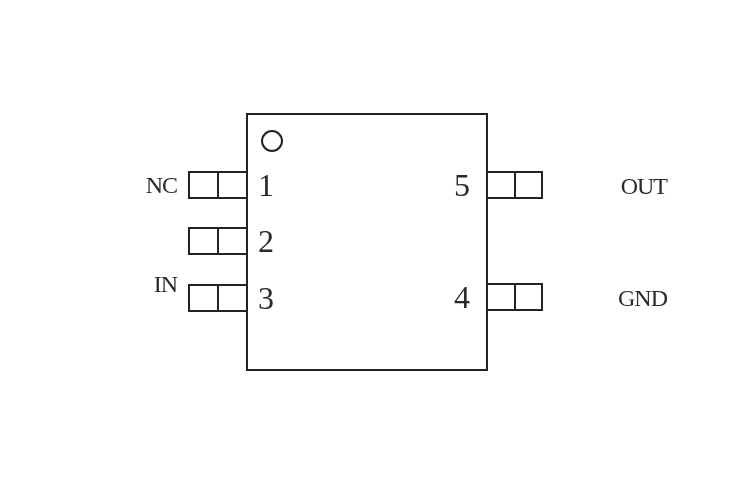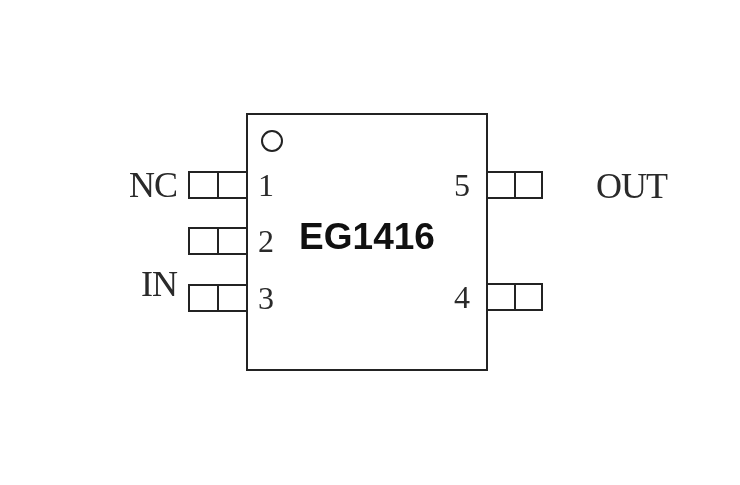--- a/index.html
+++ b/index.html
@@ -34,35 +34,34 @@
     .pin.l { left: 188px; width: 60px; }
     .pin.r { left: 486px; width: 57px; }
     .num {
       position: absolute; width: 34px; height: 32px; line-height: 32px;
       text-align: center; font-size: 32px; color: #2a2a2a;
     }
     .num.l { left: 249px; }
     .num.r { left: 445px; }
     .lbl {
       position: absolute; height: 30px; line-height: 30px;
-      font-size: 36px; letter-spacing: -1px; color: #2a2a2a;
+      font-size: 24px; letter-spacing: -1px; color: #2a2a2a;
     }
     .lbl.l { left: 72px; width: 105px; text-align: right; }
     .lbl.r { left: 547px; width: 120px; text-align: right; }
   </style>
 </head>
 <body>
 
 <div class="canvas">
 
   <div class="ic-body"></div>
 
   <div class="pin1-dot"></div>
 
-  <div class="part-number">EG1416</div>
 
   <div class="pin l" style="top:171px">
     <div class="divider"></div>
   </div>
   <div class="pin l" style="top:227px">
     <div class="divider"></div>
   </div>
   <div class="pin l" style="top:284px">
     <div class="divider"></div>
   </div>
@@ -76,14 +75,15 @@
 
   <div class="num l" style="top:169px">1</div>
   <div class="num l" style="top:225px">2</div>
   <div class="num l" style="top:282px">3</div>
   <div class="num r" style="top:169px">5</div>
   <div class="num r" style="top:281px">4</div>
 
   <div class="lbl l" style="top:170px">NC</div>
   <div class="lbl l" style="top:269px">IN</div>
   <div class="lbl r" style="top:171px">OUT</div>
+  <div class="lbl r" style="top:283px">GND</div>
 
 </div>
 
 </body></html>

